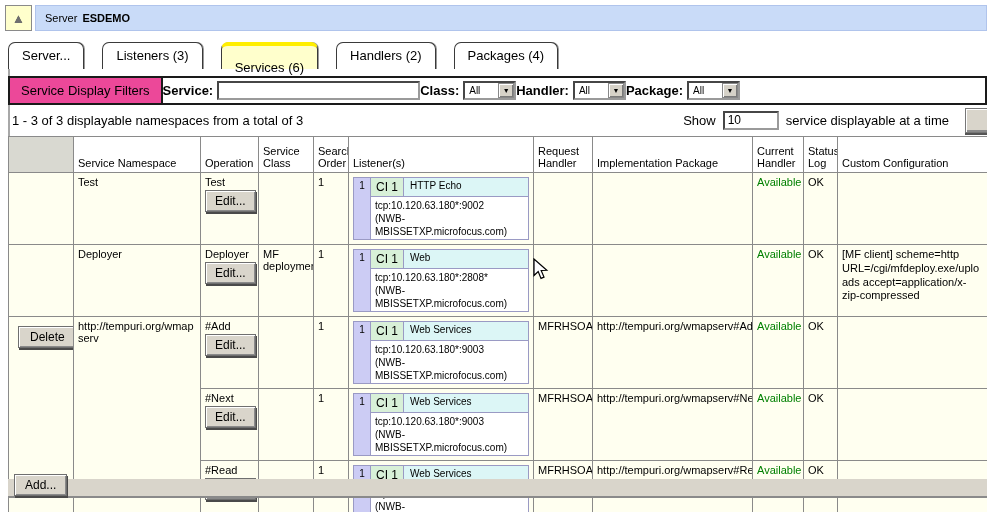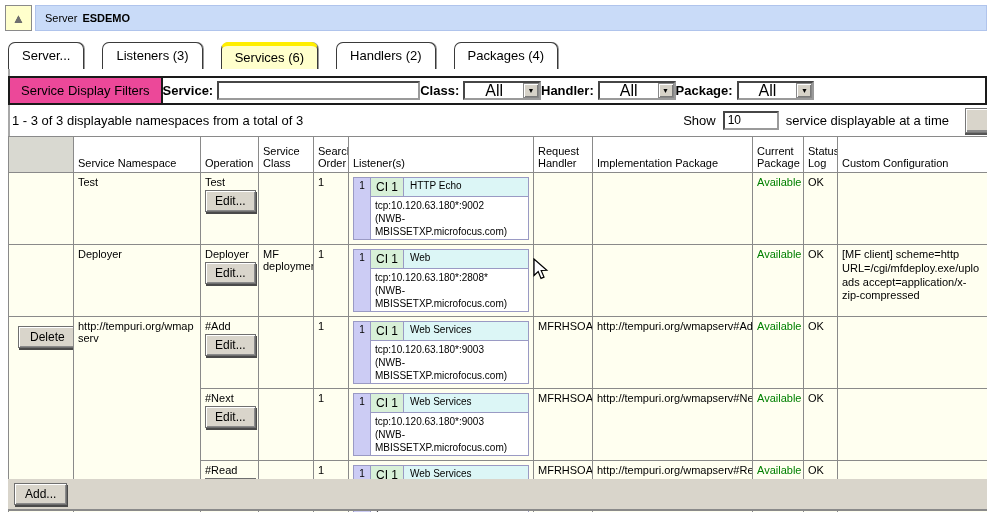--- a/index.html
+++ b/index.html
@@ -18,33 +18,33 @@
     display:flex; align-items:center; justify-content:center; margin-right:3px; }
   .collapse-cell .tri { color:#6f6f6f; font-size:13px; line-height:1; text-shadow:0 0 0 #444; }
   .header-title { flex:1; background:#c9dbf8; border:1px solid #b0c4ec; display:flex;
     align-items:center; padding-left:9px; font-size:11px; }
   .header-title b { margin-left:5px; }
   
   .tab-row { position:absolute; left:8px; top:42px; height:27px; display:flex; gap:18px; }
   .tab { background:#fff; border:1px solid #3a3a3a; border-bottom:none;
     border-radius:7px 7px 0 0; padding:5px 13px 4px 13px; font-size:13px; cursor:default;
     box-shadow:1px 0 0 #9a9a9a; }
-  .tab.active { background:#ffffcc; border-top:4px solid #ffee00; padding-top:4px; }
+  .tab.active { background:#ffffcc; border-top:4px solid #ffee00; padding-top:14px; }
   
   .filter-bar { position:absolute; left:8px; top:76px; width:979px; height:29px;
     border:2px solid #1a1a1a; background:#fff; display:flex; align-items:center; }
   .filter-title { background:#ec4899; border-right:2px solid #1a1a1a; height:100%;
     display:flex; align-items:center; padding:0 11px; font-size:13px;text-align:center; }
   .flabel { font-weight:bold; font-size:13px; margin:0 4px 0 0; }
   .text-input { border:2px inset #9a9a9a; background:#fff; height:19px; font-family:"Liberation Sans",sans-serif;
     font-size:12px; padding:0 3px; }
   .svc-input { width:203px; }
   .select { display:inline-flex; border:2px inset #9a9a9a; background:#fff; height:19px;
     align-items:center; cursor:default; }
-  .select-value { font-size:16px; padding:0 20px; min-width:33px; }
+  .select-value { font-size:10px; padding:0 4px; min-width:33px; }
   .select-arrow { width:16px; height:15px; background:#d6d2c8; border:1px solid #888;
     box-shadow:inset 1px 1px 0 #fff, inset -1px -1px 0 #7a7a7a;
     font-size:7px; display:flex; align-items:center; justify-content:center; color:#000; }
   
   .info-row { position:absolute; left:8px; top:105px; width:979px; height:30px;
     display:flex; align-items:center; font-size:13px; }
   .info-summary { margin-left:4px; }
   .info-right { margin-left:auto; display:flex; align-items:center; margin-right:38px; }
   .show-input { width:56px; margin:0 7px; }
   .edge-button { position:absolute; left:965px; top:108px; width:34px; height:25px;
@@ -77,22 +77,22 @@
     width:176px; }
   .lnum-col { width:17px; background:#ccccf4; border-right:1px solid #9a9ac4;
     text-align:center; font-size:10px; padding-top:2px; }
   .lbody { flex:1; }
   .lhead { display:flex; border-bottom:1px solid #9a9ac4; }
   .lconv { background:#d8f0d8; border-right:1px solid #9a9ac4; font-size:12px;
     padding:2px 5px; white-space:nowrap; }
   .lname { background:#dcf6f6; font-size:10px; padding:2px 6px; flex:1; white-space:nowrap; }
   .laddr { font-size:10px; padding:2px 4px 1px 4px; line-height:1.3; }
   
-  .bottom-strip { position:absolute; left:8px; top:479px; width:979px; height:32px;
-    background:#d9d5cb; border-bottom:2px solid #8a8a8a; display:flex; align-items:center; }
+  .bottom-strip { position:absolute; left:8px; top:479px; width:979px; height:19px;
+    background:#d9d5cb; border-bottom:2px solid #8a8a8a; display:flex; align-items:flex-end; }
   .bottom-strip .add-btn { margin-left:6px; }
   
   .cursor { position:absolute; left:533px; top:258px; width:17px; height:24px; pointer-events:none; }
 </style>
 </head>
 <body>
 
 <div id="screen">
 
   <div class="left-frame"></div>
@@ -163,21 +163,21 @@
     <tbody>
         <tr style="height:36px">
       <th class="gray" style="background:#d9d9d1"></th>
       <th>Service Namespace</th>
       <th>Operation</th>
       <th>Service Class</th>
       <th>Search Order</th>
       <th>Listener(s)</th>
       <th>Request Handler</th>
       <th>Implementation Package</th>
-      <th>Current Package</th>
+      <th>Current Handler</th>
       <th>Status Log</th>
       <th>Custom Configuration</th>
     </tr>
 
     <tr style="height:50px">
       <td class="gray"></td>
       <td class="ns">Test</td>
       <td>
         <div class="op-label">Test</div>
         <button class="btn edit-btn">Edit...</button>

